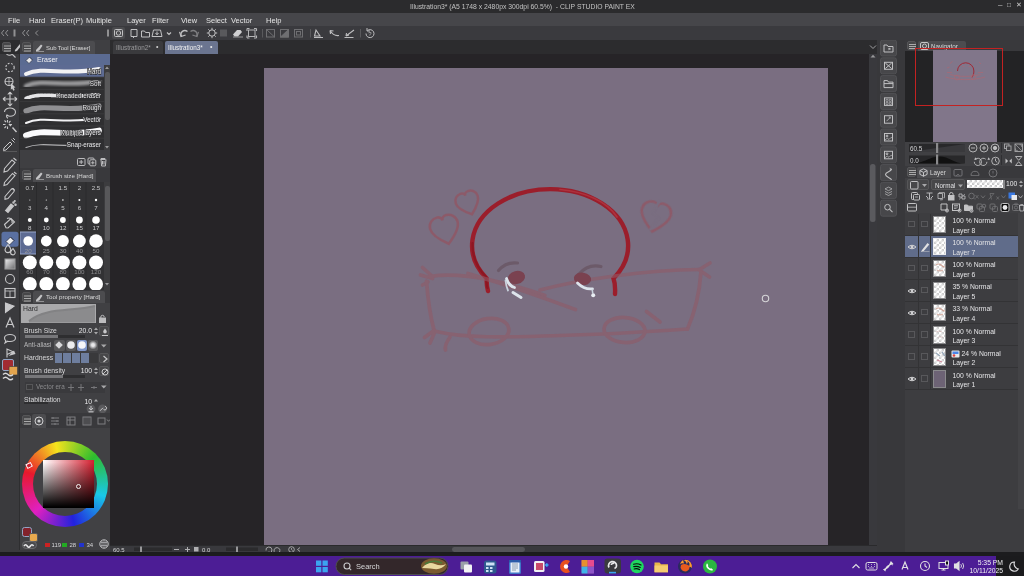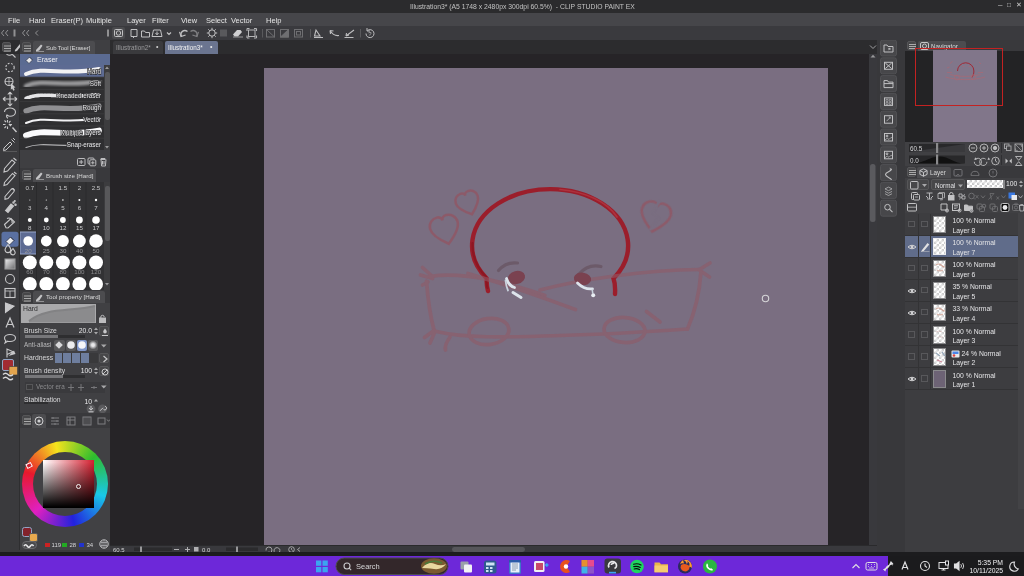--- a/index.html
+++ b/index.html
@@ -15,21 +15,21 @@
 #main{left:0;top:54px;width:1024px;height:498px;background:#3a3a3d;}
 #toolstrip{left:0;top:54px;width:20px;height:496px;background:#3a3a3d;border-right:1px solid #2e2e30;}
 #leftpanel{left:20px;top:54px;width:90px;height:496px;background:#404043;}
 #workspace{left:110px;top:54px;width:759px;height:491px;background:#262427;}
 #canvas{left:264px;top:68px;width:564px;height:477px;background:#7a6e81;}
 #statusbar{left:110px;top:545px;width:767px;height:7.5px;background:#39393d;border-top:1px solid #2a2a2c;}
 #vscroll{left:869px;top:54px;width:8px;height:491px;background:#39393d;}
 #dockstrip{left:877px;top:40px;width:28px;height:512px;background:#38383b;}
 #rightpanel{left:905px;top:40px;width:119px;height:512px;background:#404043;}
 #bottomedge{left:0;top:552px;width:1024px;height:4px;background:#1c1c1e;}
-#taskbar{left:0;top:556px;width:888px;height:20px;background:#6d28d9;}
+#taskbar{left:0;top:556px;width:996px;height:20px;background:#4c1d95;}
 .ibox{position:absolute;background:#474749;border:1px solid #565658;border-radius:2px;}
 </style></head>
 <body>
 <div id="root">
  <div id="titlebar" class="abs">
    <div class="abs" style="left:410px;top:3px;font-size:6.8px;color:#c3c3c3;">Illustration3* (A5 1748 x 2480px 300dpi 60.5%)&nbsp; - CLIP STUDIO PAINT EX</div>
    <div class="abs" style="left:998px;top:1px;width:26px;height:11px;color:#cccccc;font-size:8px;">
      <span class="abs" style="left:0;top:-1px;">–</span>
      <span class="abs" style="left:9px;top:0px;font-size:6.5px;">□</span>
      <span class="abs" style="left:18px;top:0px;font-size:7px;">✕</span>

